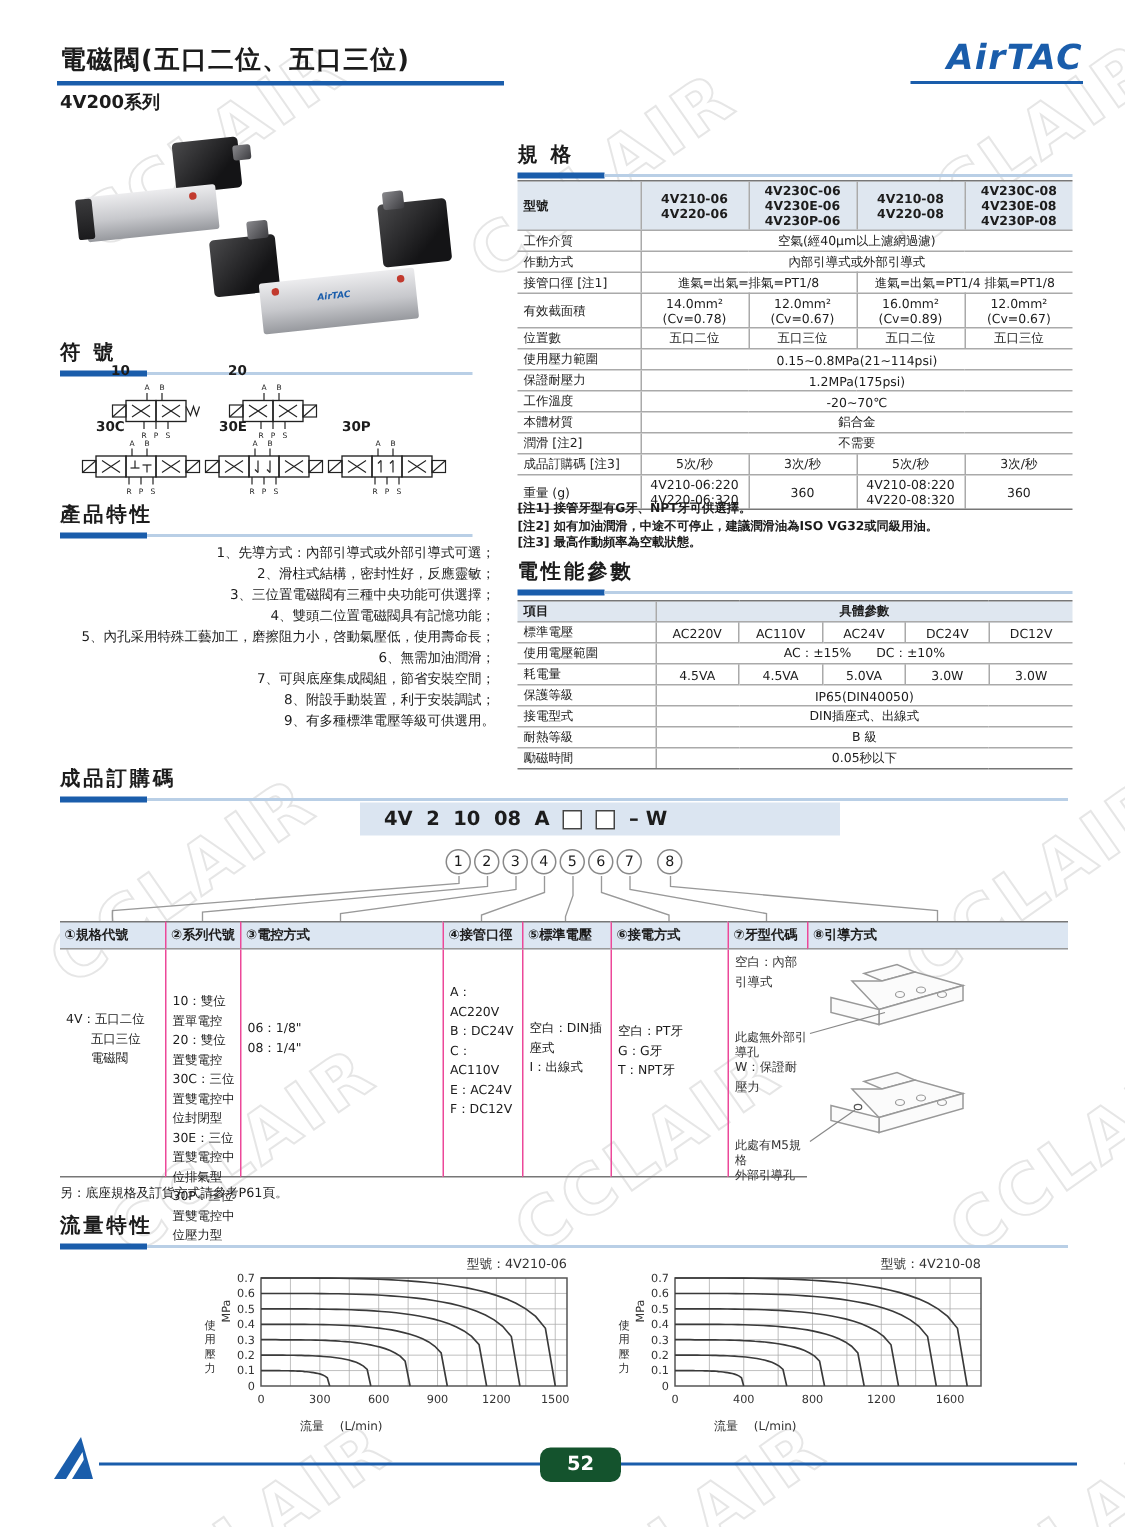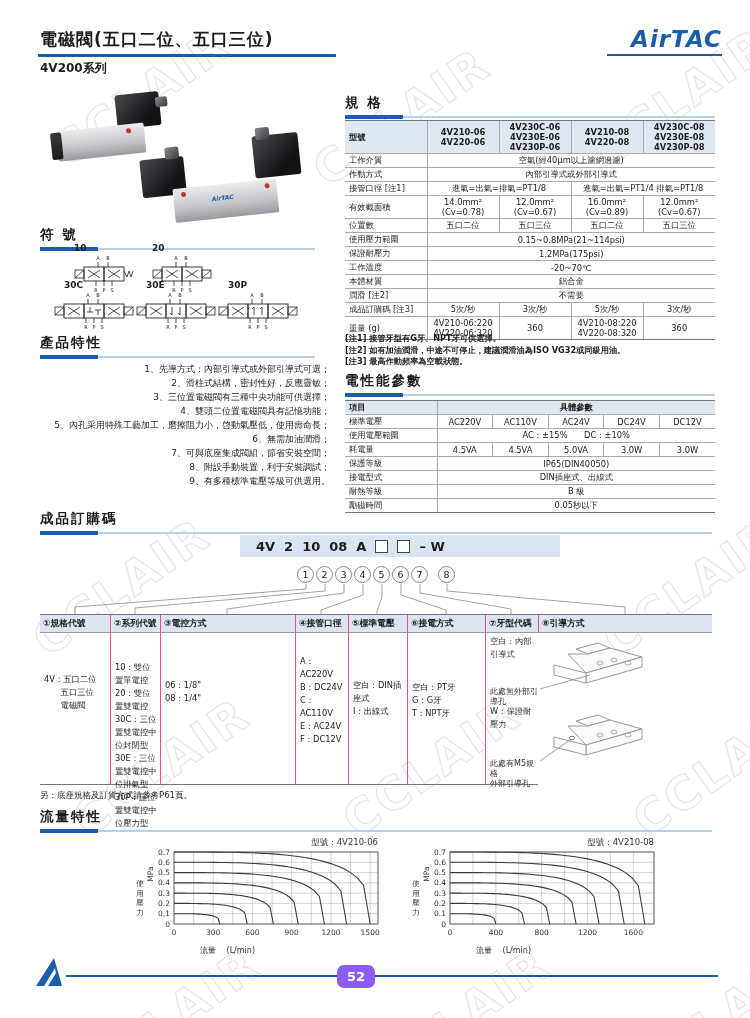--- a/index.html
+++ b/index.html
@@ -61,21 +61,21 @@
   
   .photo{position:absolute;transform:rotate(-6deg);}
   .photo .coil{position:absolute;background:linear-gradient(135deg,#4a4a4c,#141416 70%);border-radius:3px;}
   .photo .nut{position:absolute;background:linear-gradient(135deg,#8a8a8e,#3c3c40);border-radius:2px;}
   .photo .vbody{position:absolute;background:linear-gradient(180deg,#ececee,#c7c8cc 55%,#97999e);border-radius:2px;}
   .photo .endcap{position:absolute;background:linear-gradient(180deg,#3b3b3d,#1a1a1c);border-radius:2px;}
   .photo .reddot{position:absolute;width:5px;height:5px;background:#c23a2e;border-radius:50%;}
   .valve-brand{position:absolute;font-size:6px;font-weight:bold;font-style:italic;color:#1a5dab;}
   
   .foot-line{position:absolute;left:66px;top:975px;width:652px;height:1.6px;background:#1a5dab;}
-  .foot-badge{position:absolute;left:337px;top:965px;width:38px;height:23px;background:#8b5cf6;
+  .foot-badge{position:absolute;left:360px;top:965px;width:54px;height:23px;background:#14532d;
       border-radius:7px;color:#fff;font-size:13px;font-weight:bold;display:flex;align-items:center;justify-content:center;}
   .note-lines{font-size:8.2px;line-height:11.5px;font-weight:bold;}
 </style>
 </head>
 <body>
 
 <div class="page">
 
   <div class="wm" style="left:40px;top:70px">CCLAIR</div>
   <div class="wm" style="left:300px;top:90px">CCLAIR</div>

